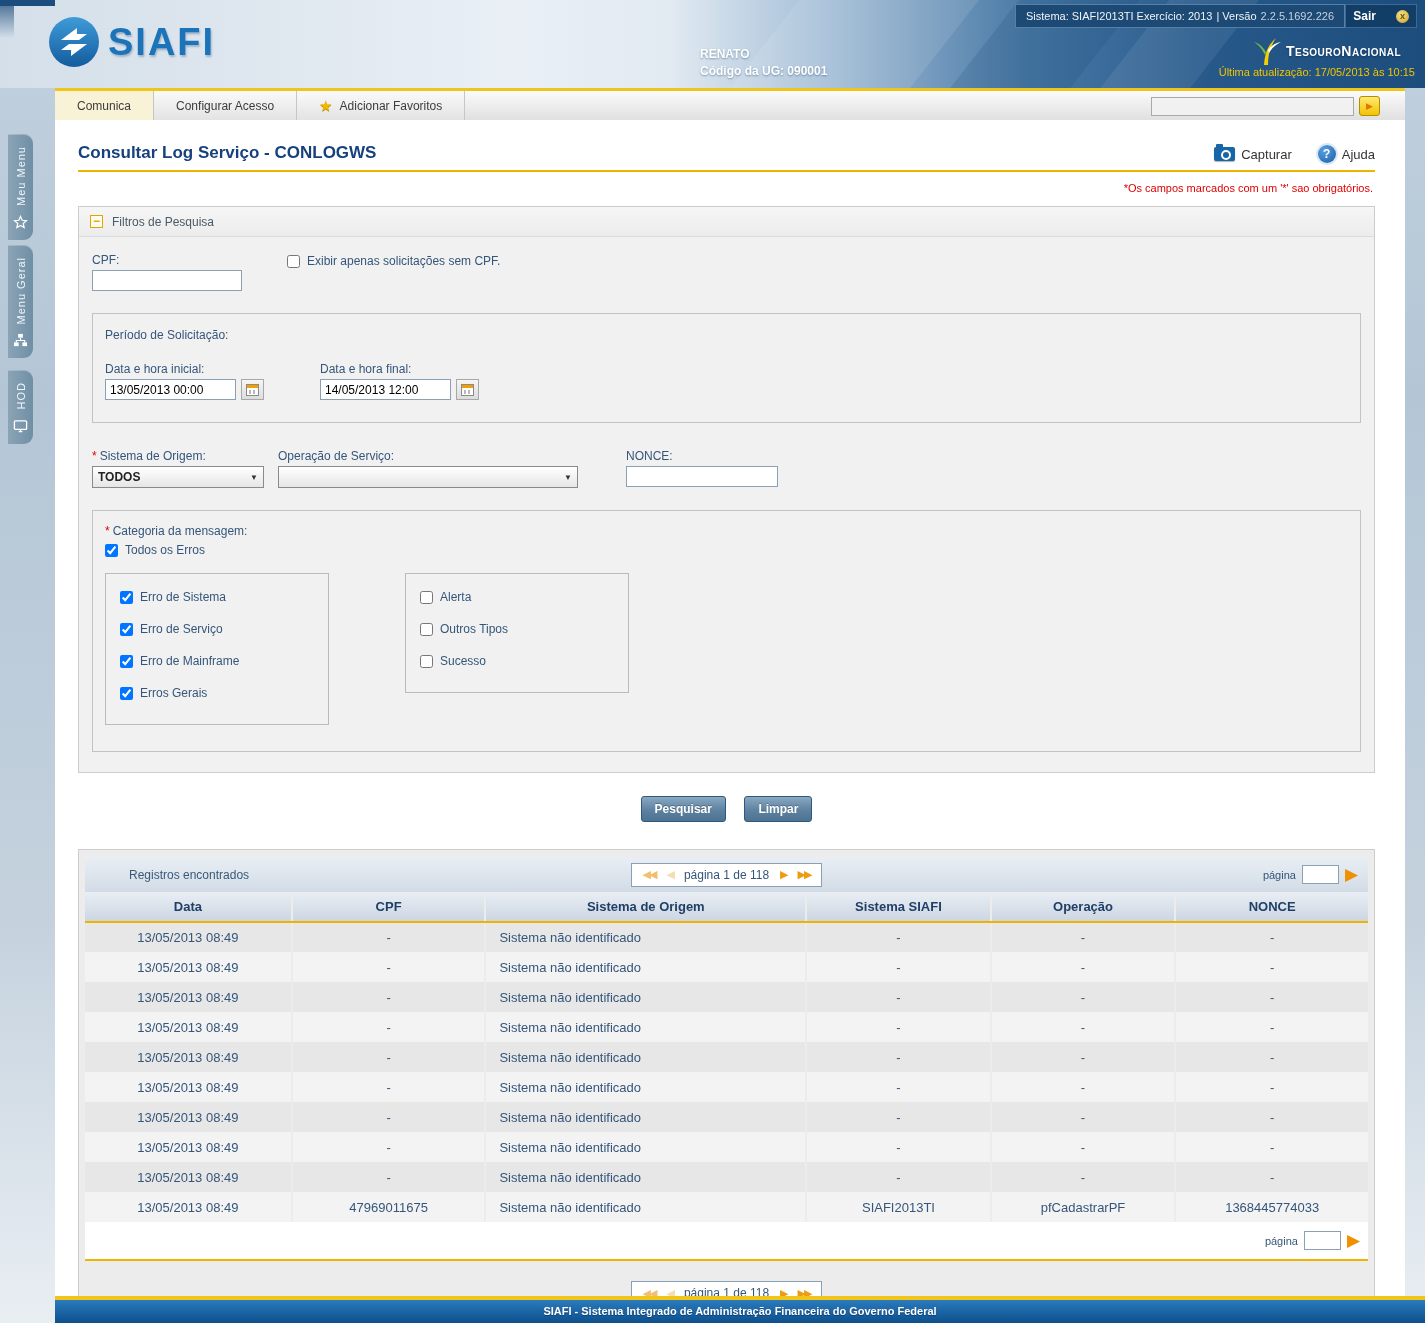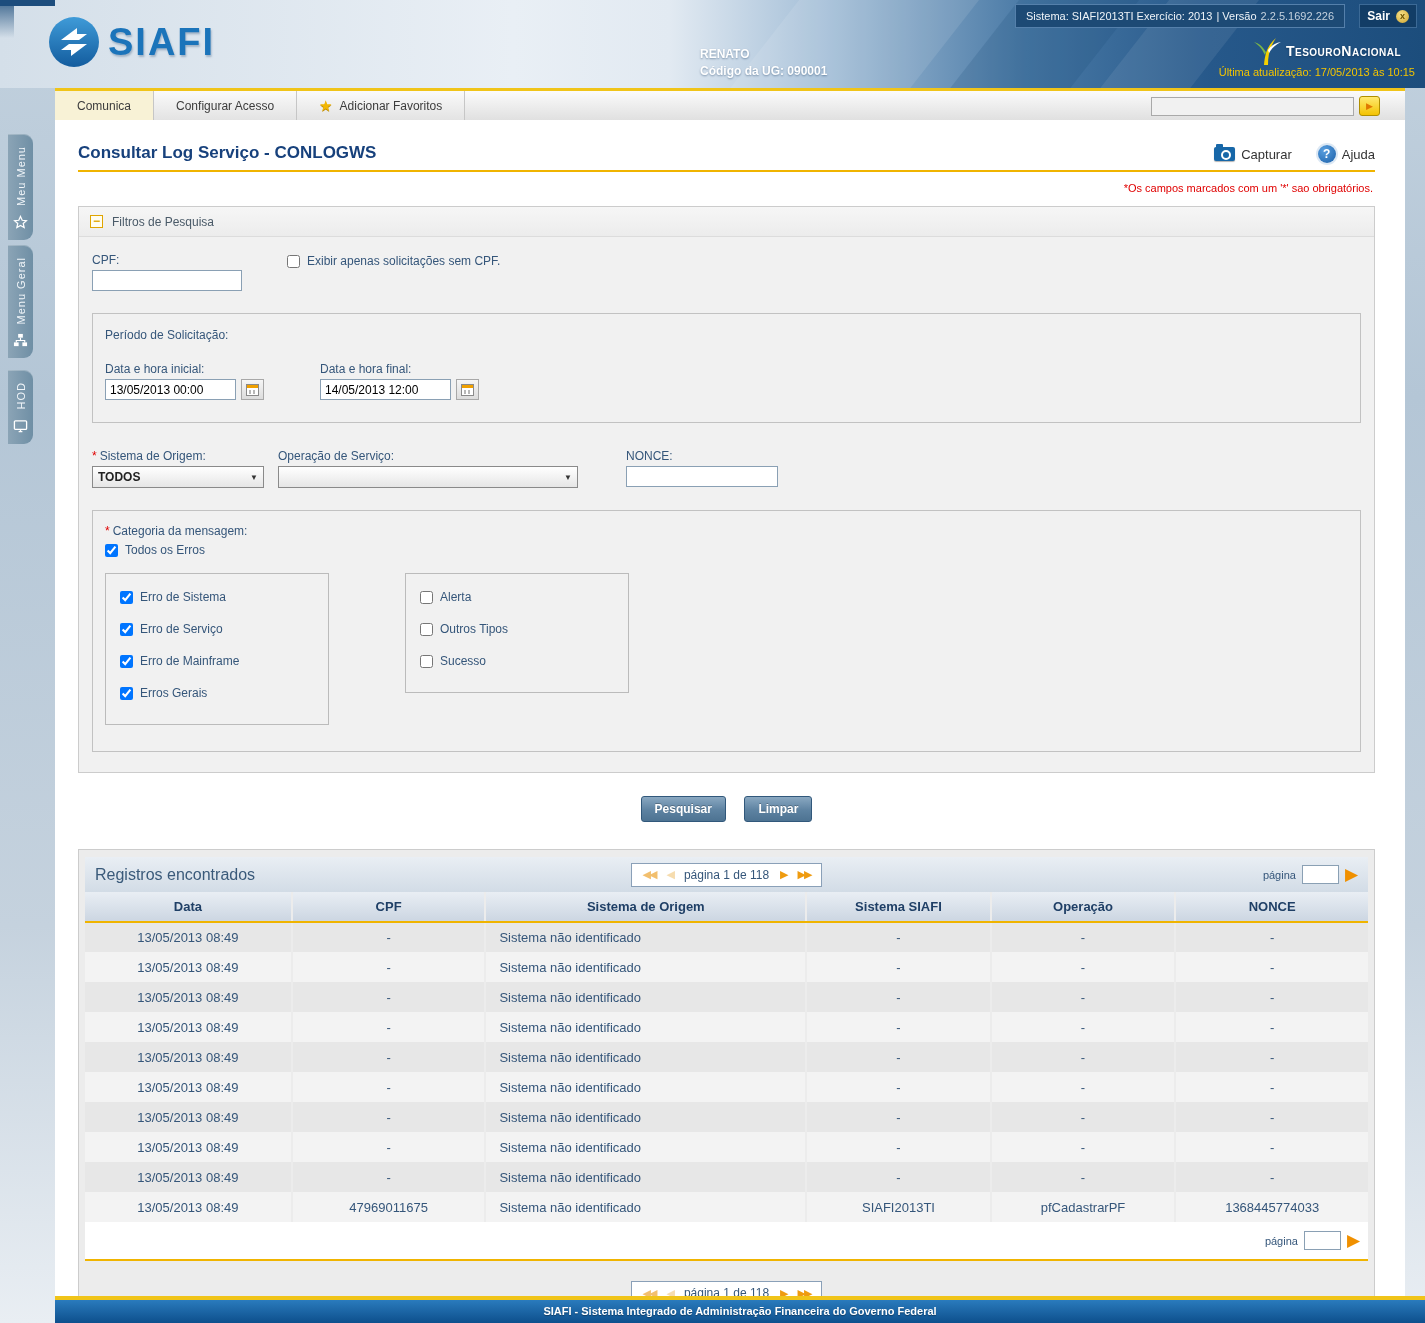--- a/index.html
+++ b/index.html
@@ -34,21 +34,21 @@
   .system-box {
     position:absolute; top:4px; right:80px; height:24px;
     background:#1d4a75; border:1px solid #5580ab;
     color:#eef3f8; font-size:11px; display:flex; align-items:center; padding:0 10px; gap:4px;
   }
   .system-box .ver-val { color:#c4d1de; }
   .sair-btn {
     position:absolute; top:4px; right:8px; height:24px;
     background:#123d66; border:1px solid #3c6a96;
     color:#fff; font-weight:bold; font-size:12px; padding:0 7px;
-    display:flex; align-items:center; gap:6px; cursor:pointer;
+    display:flex; align-items:center; gap:20px; cursor:pointer;
   }
   .sair-x { width:13px; height:13px; border-radius:50%; background:radial-gradient(circle at 40% 35%,#f6e187,#cda32e); color:#6b5200; font-size:9px; font-weight:bold; display:flex; align-items:center; justify-content:center; }
 
   .treasury { position:absolute; right:24px; top:36px; display:flex; align-items:center; gap:2px; }
   .treasury-text { color:#fff; font-size:14px; font-weight:bold; font-variant:small-caps; letter-spacing:0.5px; text-shadow:0 1px 2px rgba(0,30,60,0.5); }
   .last-update { position:absolute; right:10px; top:66px; color:#f3c400; font-size:11px; }
 
   
   .tab-strip {
     position:absolute; top:88px; left:55px; width:1350px; height:32px;
@@ -154,21 +154,21 @@
     border:1px solid #31587b; border-radius:3px; color:#fff; font-weight:bold; font-size:12px;
     padding:5px 13px; margin:0 7px; cursor:pointer; text-shadow:0 -1px 0 rgba(0,0,0,0.25);
   }
 
   
   .results { border:1px solid #cccccc; background:#ececec; padding:7px 6px 0; margin-bottom:20px; }
   .results-bar {
     height:35px; background:linear-gradient(180deg,#e9eef4,#d2dce6);
     display:flex; align-items:center; position:relative; padding:0 10px;
   }
-  .results-title { color:#3a5a7a; font-size:16px; }
+  .results-title { color:#3a5a7a; font-size:12px;margin-left:34px; }
   .pagination {
     background:#fff; border:1px solid #8aa0b8; padding:4px 11px;
     display:flex; align-items:center; gap:11px; font-size:12px; color:#35567a;
   }
   .pagination.centered { position:absolute; left:50%; transform:translateX(-50%); }
   .pg-arrow { cursor:pointer; font-size:11px; letter-spacing:-2px; }
   .pg-first { color:#f2bf6e; } .pg-prev { color:#f6dcae; }
   .pg-next { color:#ef9b0f; } .pg-last { color:#ef9b0f; }
   .page-jump { margin-left:auto; display:flex; align-items:center; gap:6px; font-size:11px; color:#35567a; }
   .page-jump .txt { width:37px; height:19px; }

